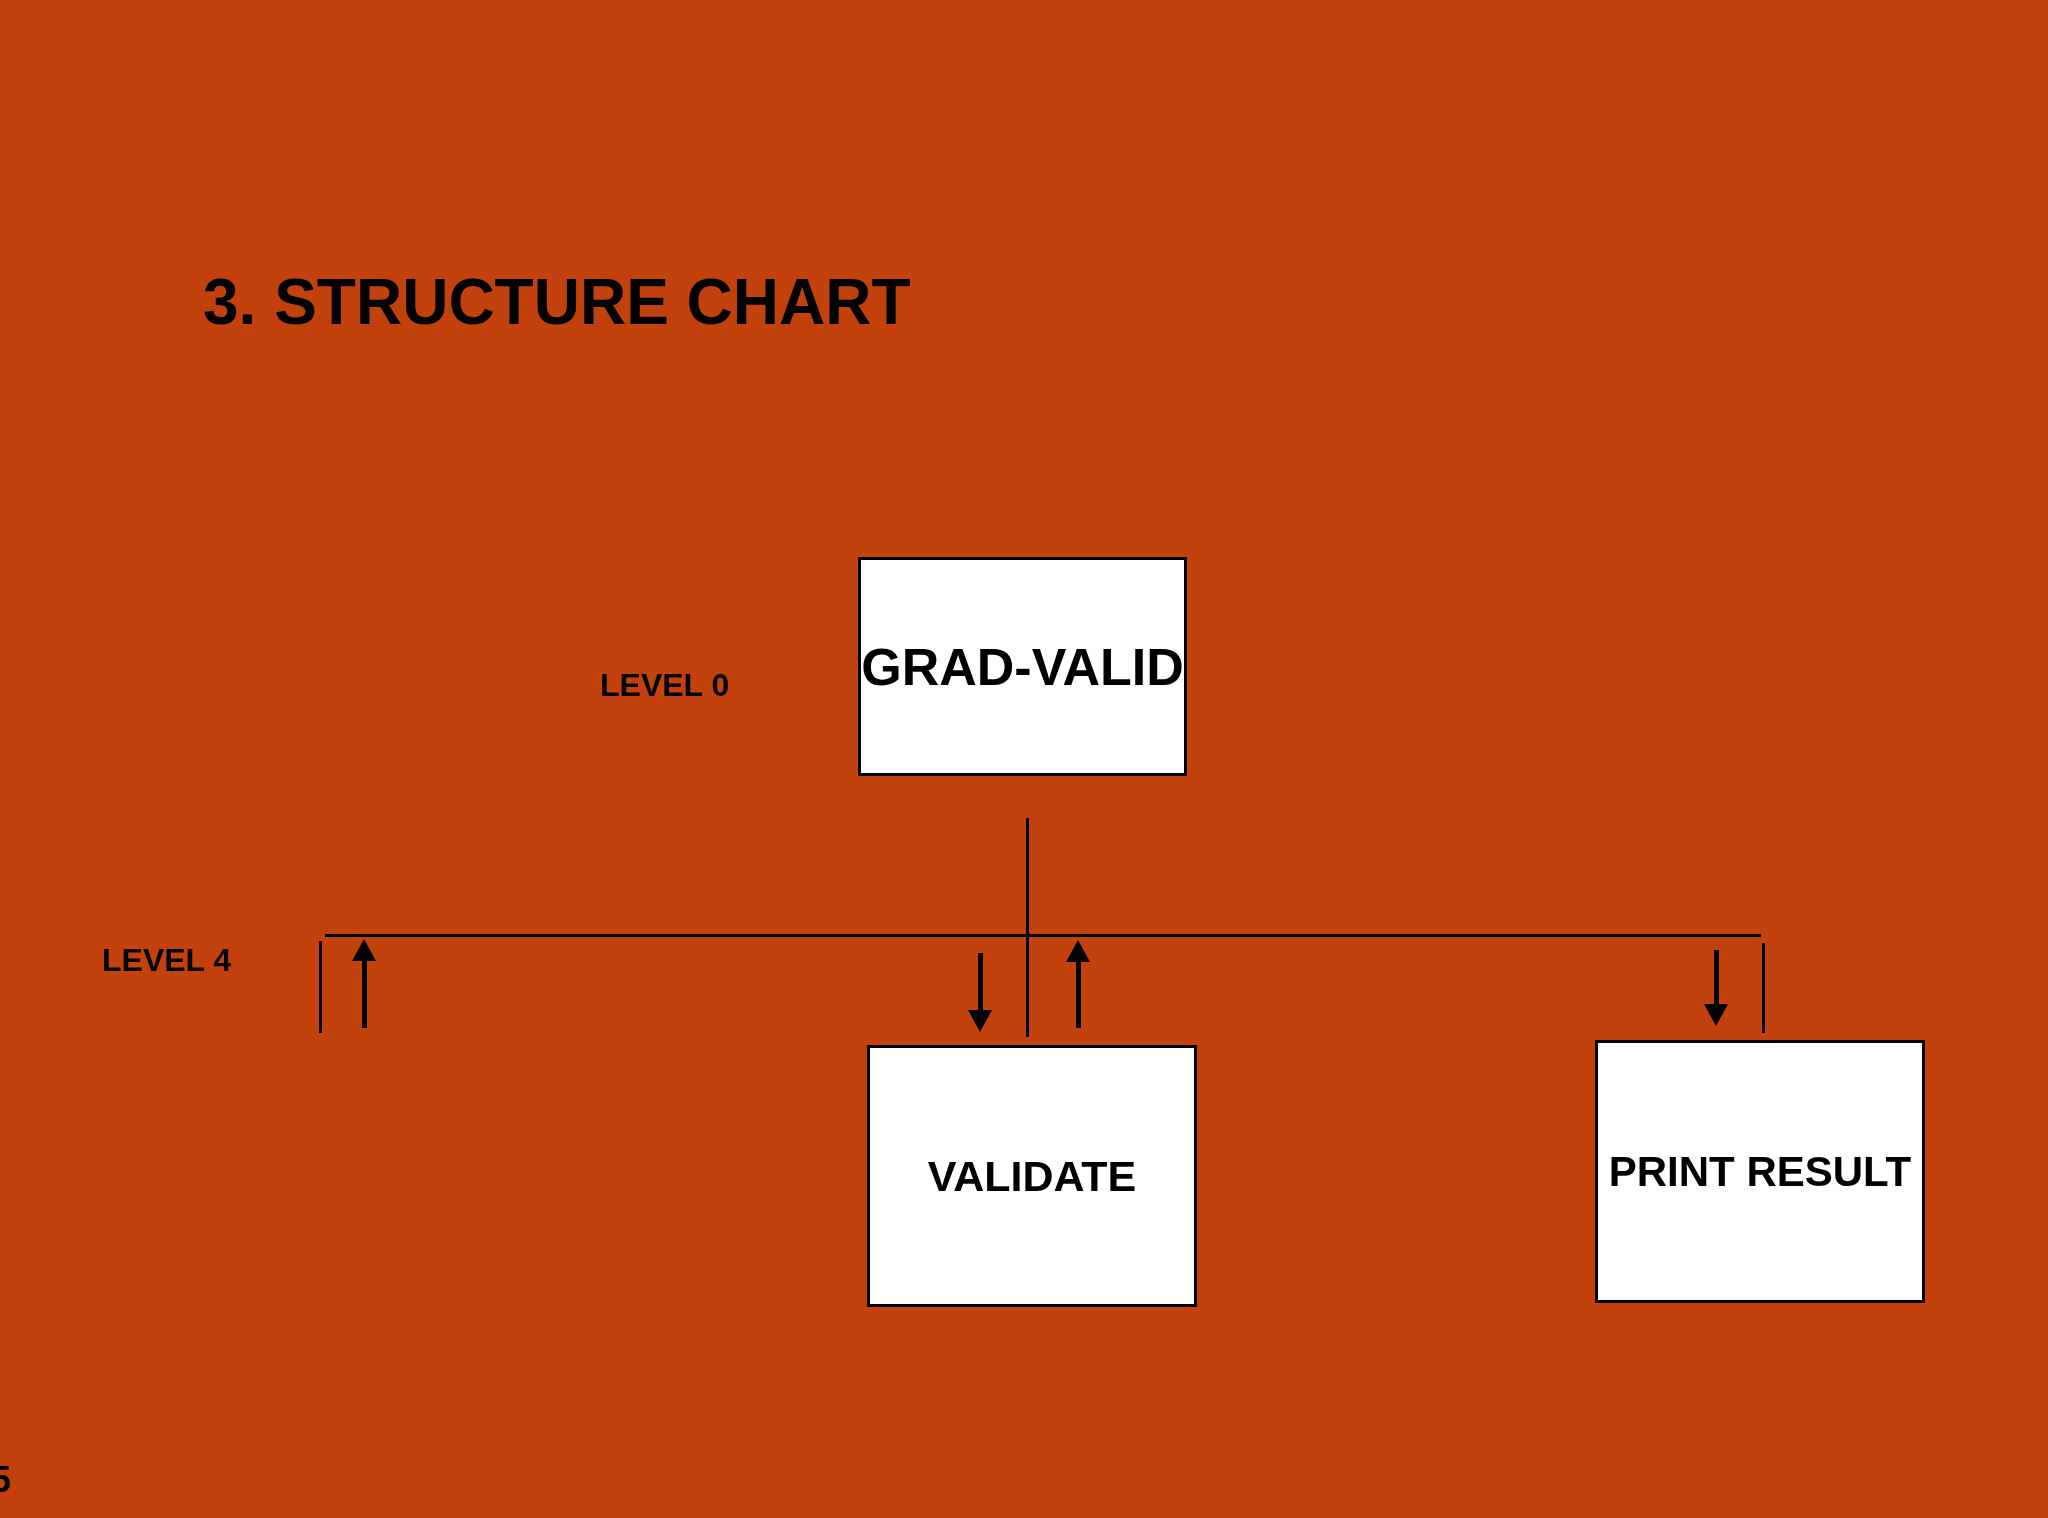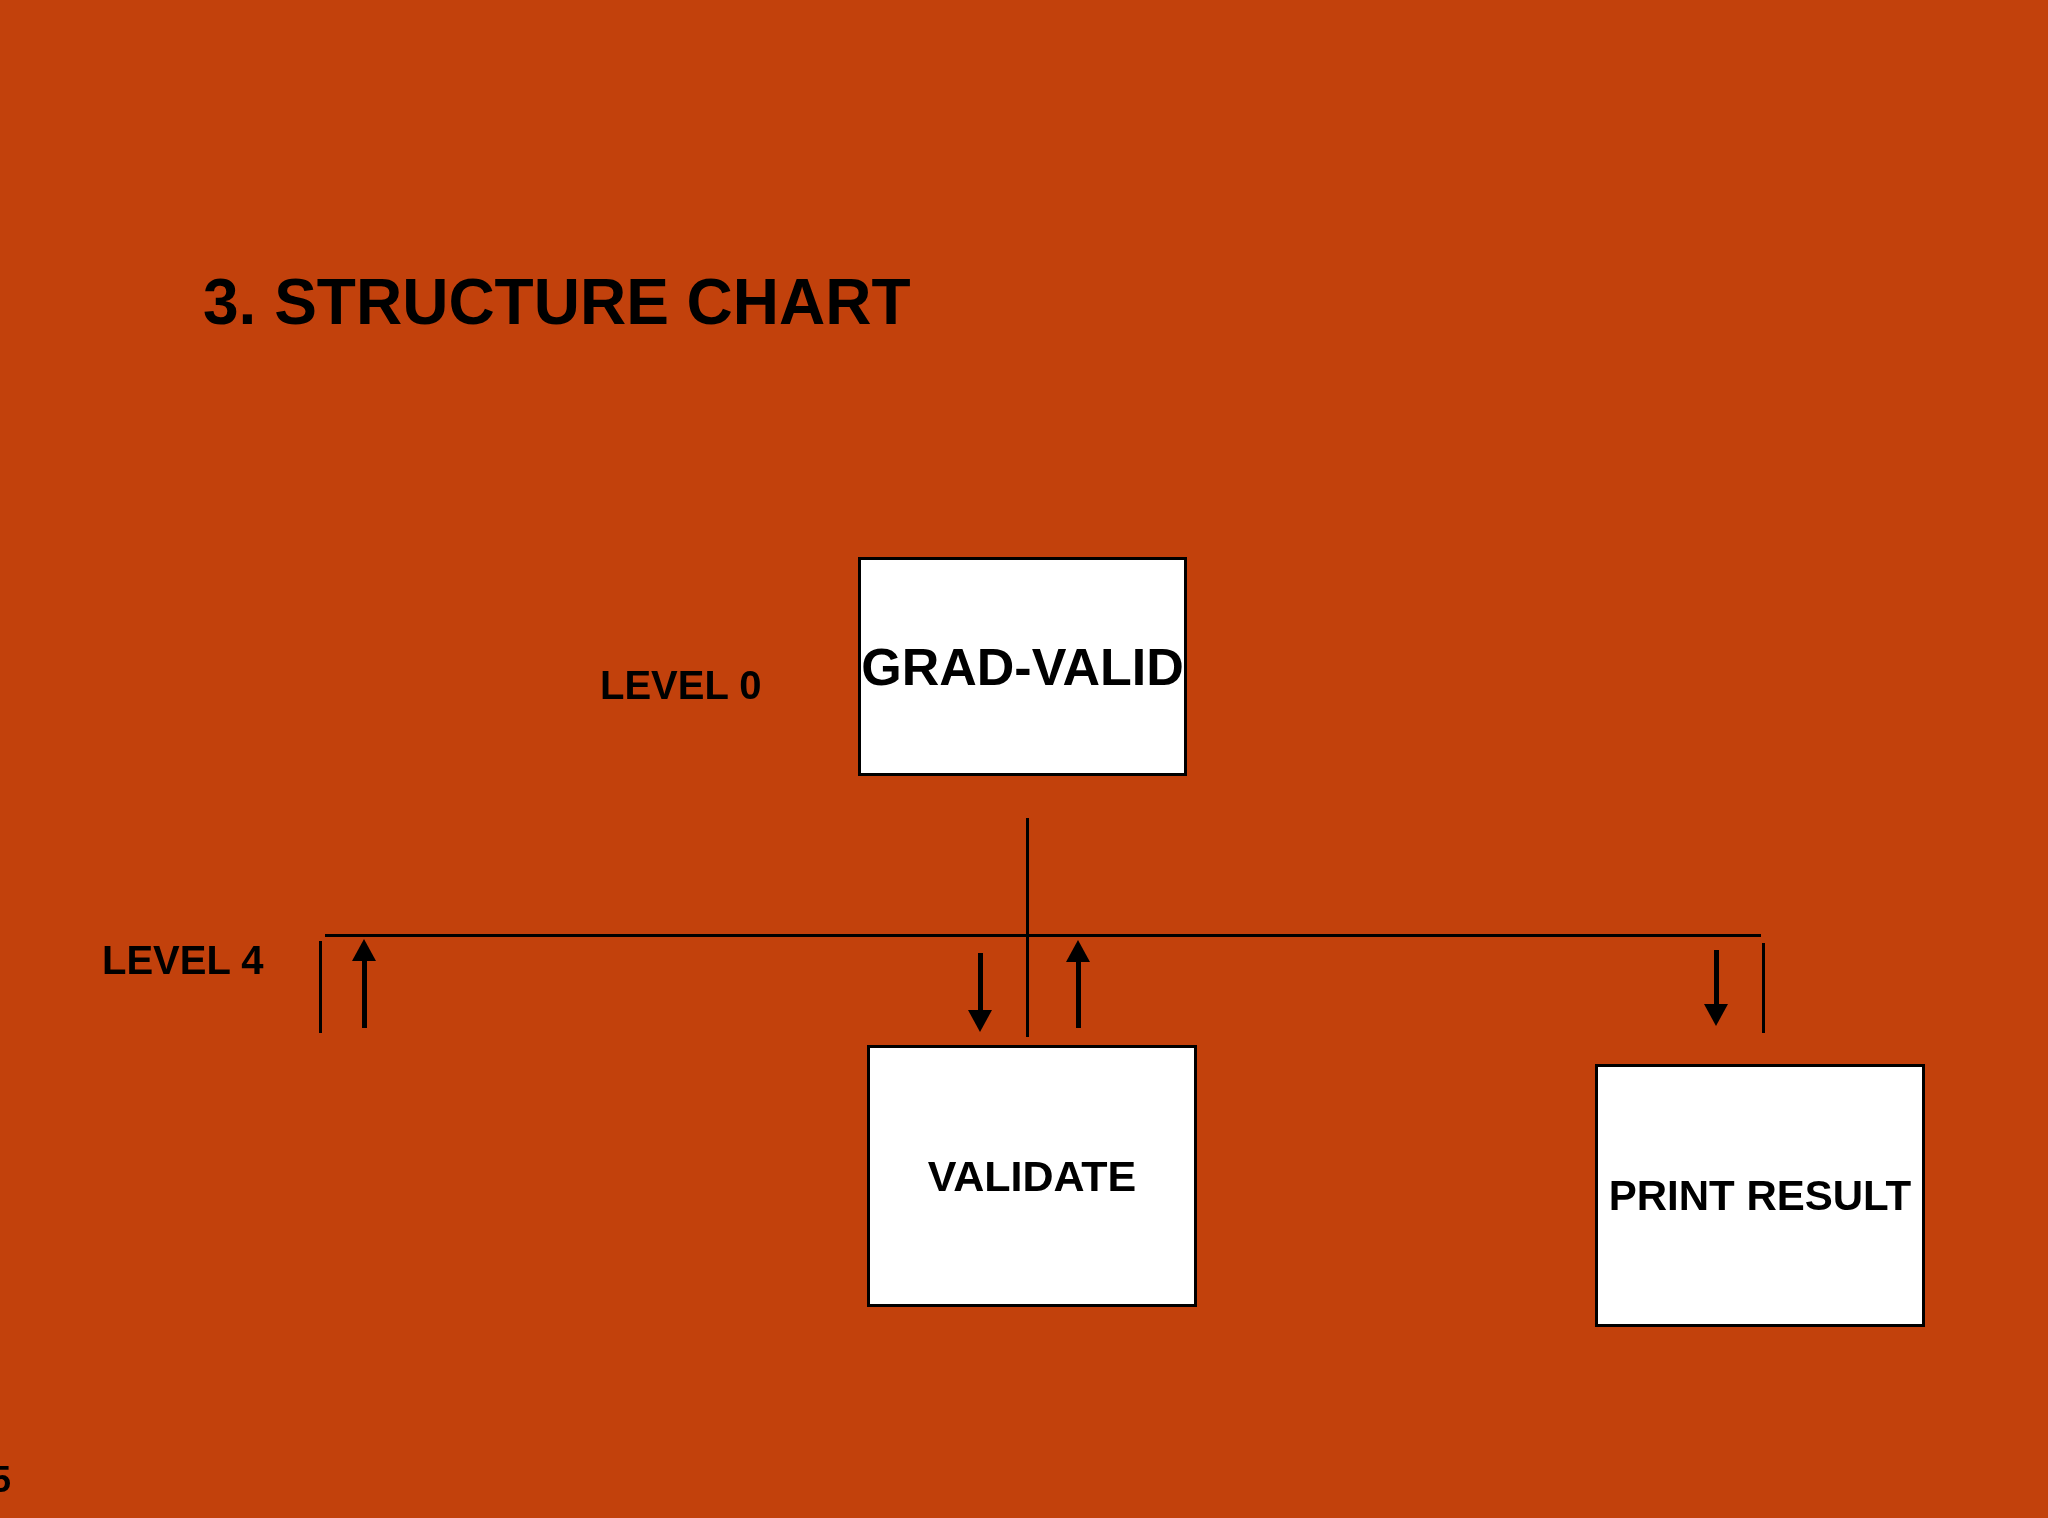--- a/index.html
+++ b/index.html
@@ -16,38 +16,38 @@
   }
   .slide-title {
     position: absolute;
     left: 203px; top: 270px;
     font-size: 64px; font-weight: bold;
     line-height: 64px;
     color: #000; white-space: nowrap;
   }
   .level-label {
     position: absolute;
-    font-size: 40px; font-weight: bold;
+    font-size: 32px; font-weight: bold;
     line-height: 48px;
     color: #000; white-space: nowrap; text-align: right;
   }
   #level0 { left: 600px; top: 661px; }
   #level1 { left: 102px; top: 936px; }
   .module-box {
     position: absolute;
     border: 3px solid #000;
     background: #ffffff;
     display: flex; align-items: center; justify-content: center;
     box-sizing: border-box;
     color: #000; font-weight: bold; white-space: nowrap;
   }
   #box-grad-valid  { left: 858px;  top: 557px;  width: 329px; height: 219px; font-size: 52px; }
   #box-get-credits { left: 157px;  top: 1040px; width: 331px; height: 263px; font-size: 44px; letter-spacing: -0.5px; }
   #box-validate    { left: 867px;  top: 1045px; width: 330px; height: 262px; font-size: 43px; }
-  #box-print-result{ left: 1595px; top: 1040px; width: 330px; height: 263px; font-size: 42px; margin-top: 24px; }
+  #box-print-result{ left: 1595px; top: 1040px; width: 330px; height: 263px; font-size: 42px; }
   .line { position: absolute; background: #000; }
   #trunk-vline   { left: 1026px; top: 818px; width: 3px;    height: 219px; }
   #main-hline    { left: 325px;  top: 934px; width: 1436px; height: 3px; }
   #left-callline { left: 319px;  top: 941px; width: 3px;    height: 92px; }
   #right-callline{ left: 1762px; top: 943px; width: 3px;    height: 90px; }
   .shaft { position: absolute; background: #000; width: 5px; }
   .head-up {
     position: absolute; width: 0; height: 0;
     border-left: 12px solid transparent;
     border-right: 12px solid transparent;

